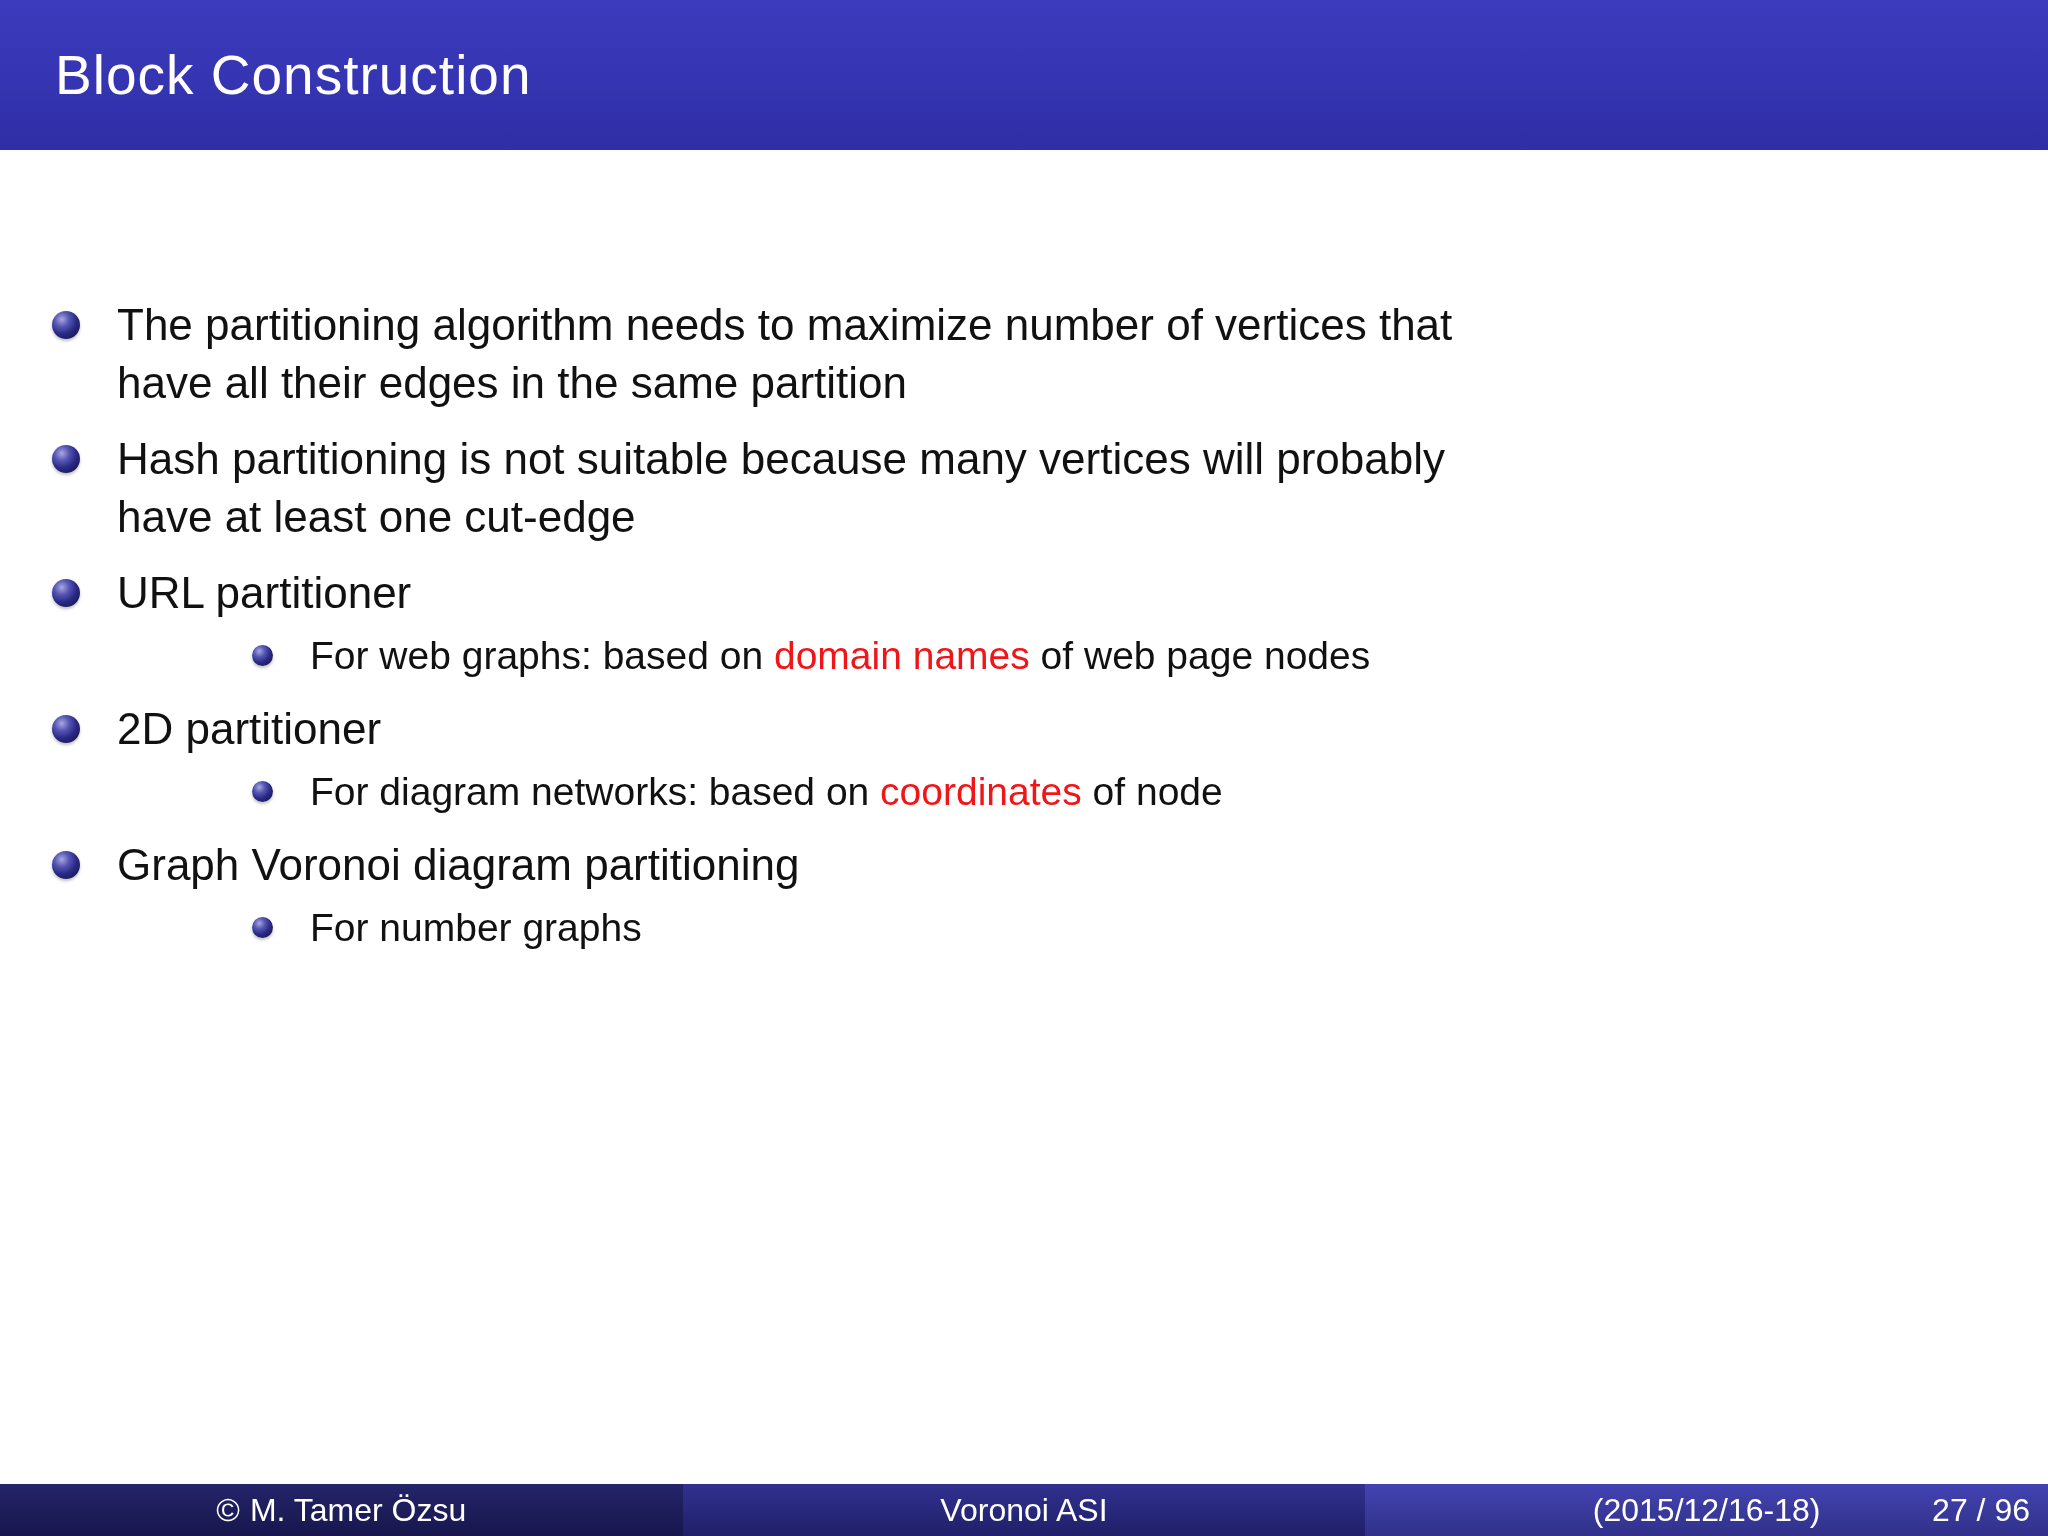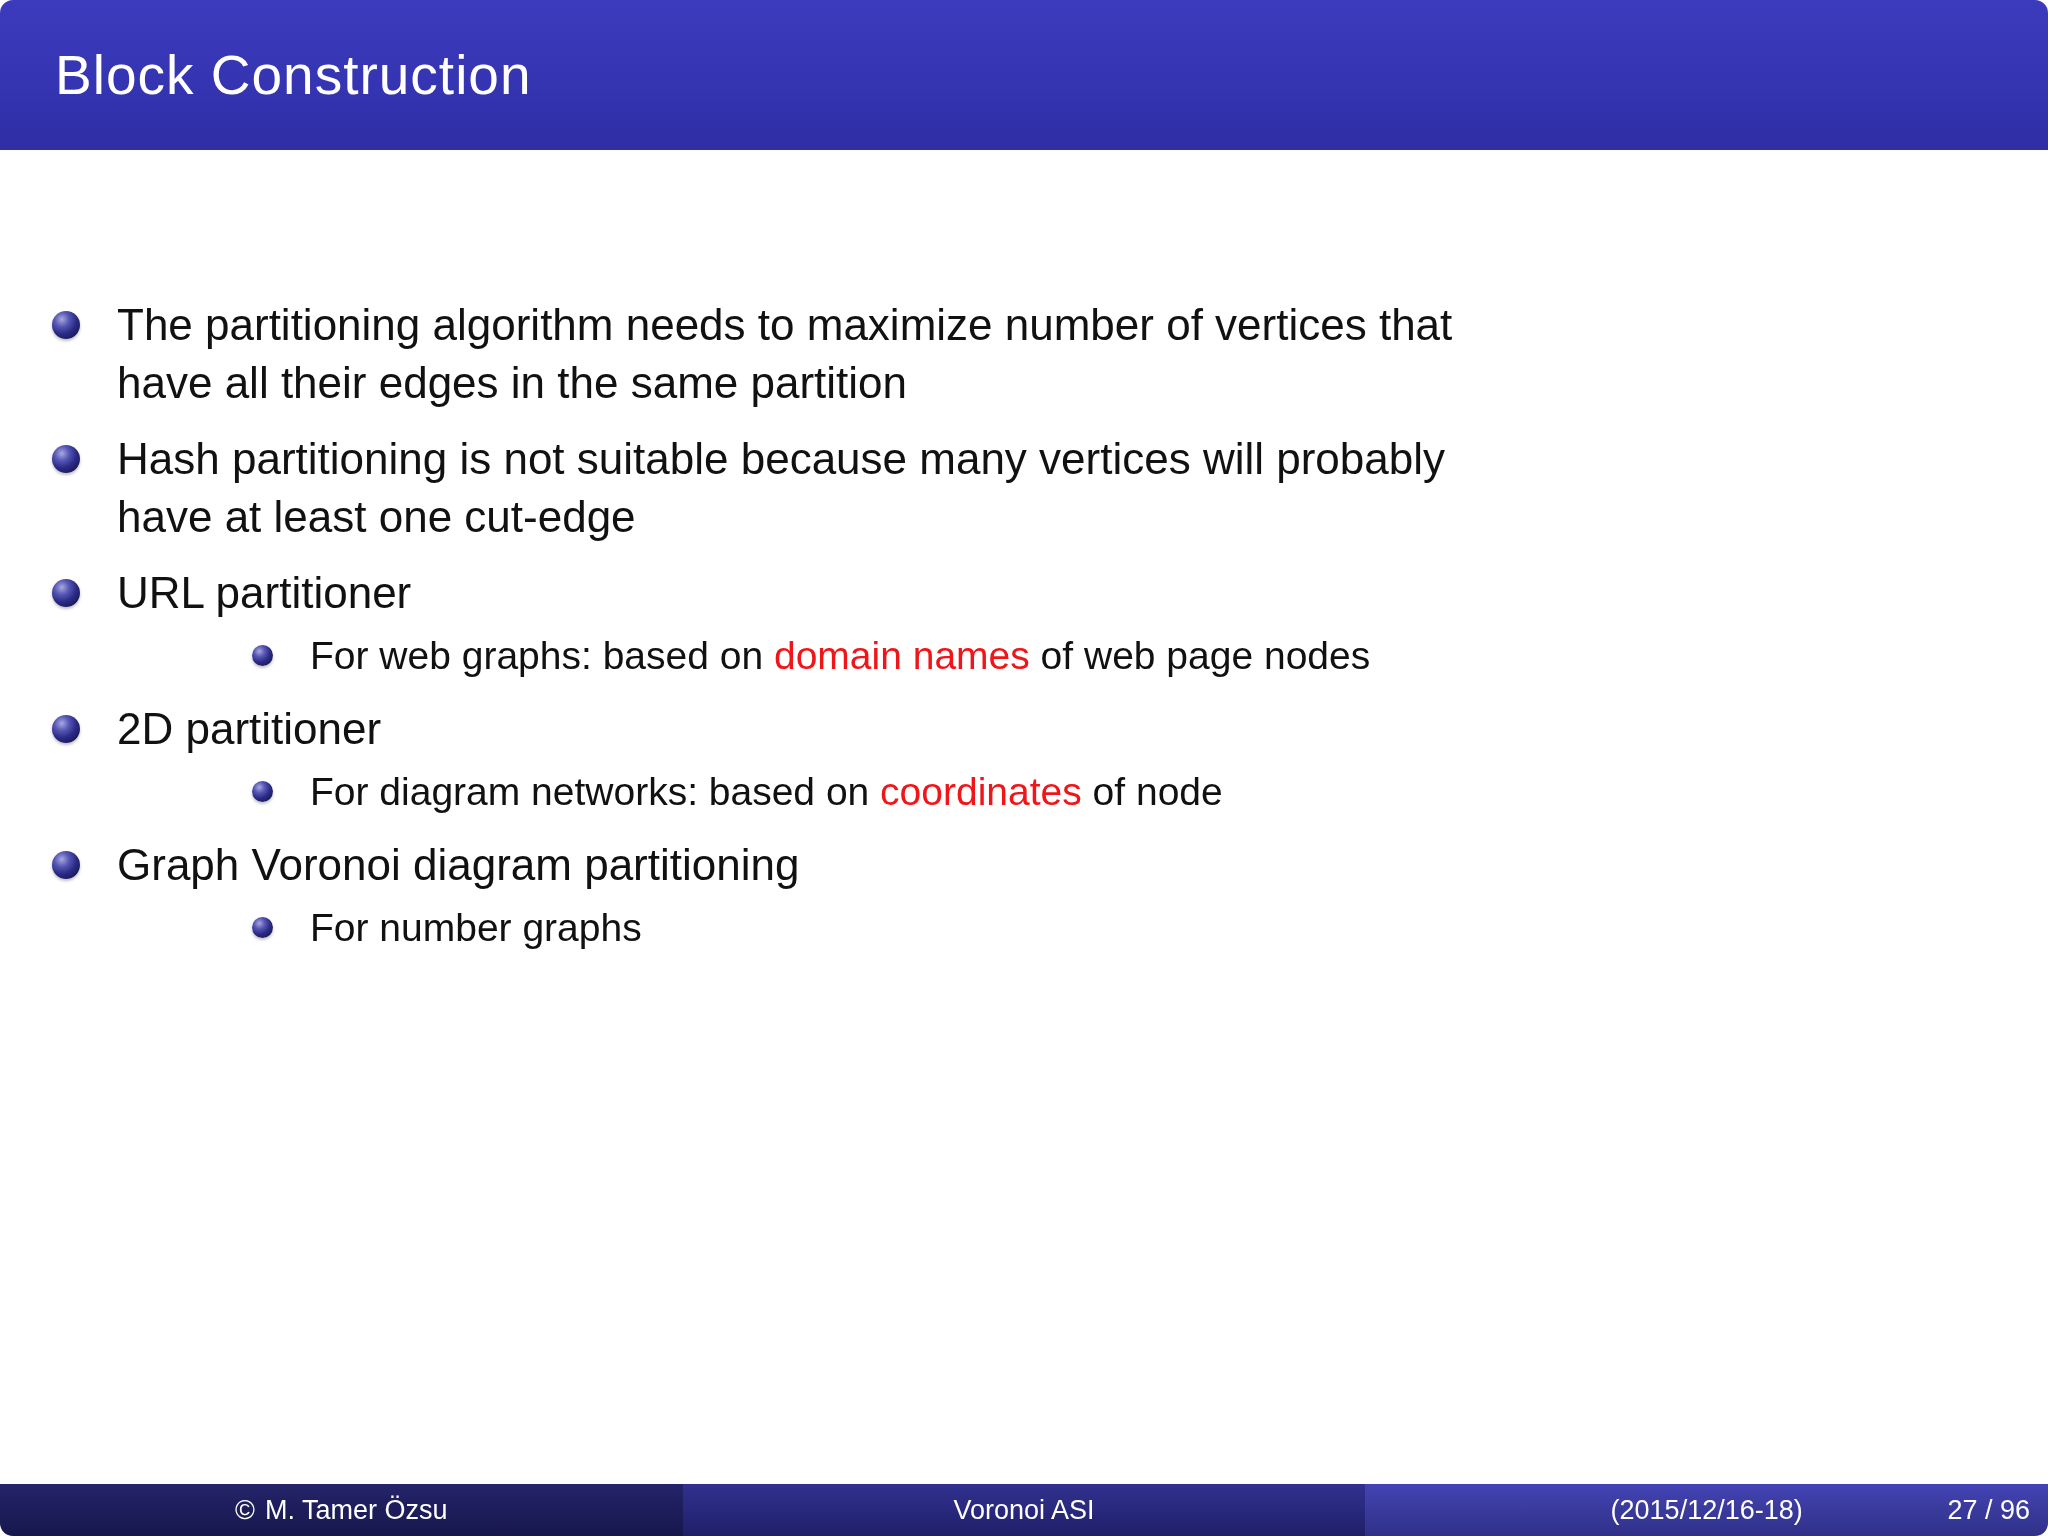--- a/index.html
+++ b/index.html
@@ -2,21 +2,20 @@
 <html style="--header-blue: #3534b2; --header-blue-light: #3c3bbd; --header-blue-dark: #2f2ea5; --accent-red: #f01519; --foot-left: #1e1e5c; --foot-mid: #29297f; --foot-right: #3b3b9e;"><head>
 <meta charset="utf-8">
 <style>
   html,body{margin:0;padding:0;background:#ffffff;}
   .slide{
     position:relative;
     width:2048px;height:1536px;
     background:#ffffff;
     font-family:"Liberation Sans", sans-serif;
     overflow:hidden;
-    border-radius:13px;
   }
   
   .frametitle{
     position:absolute;top:0;left:0;right:0;height:150px;
     background:linear-gradient(180deg, var(--header-blue-light) 0%, var(--header-blue) 55%, var(--header-blue-dark) 100%);
     display:flex;align-items:center;
   }
   .frametitle .title{
     color:#ffffff;
     font-size:55px;
@@ -38,21 +37,21 @@
     flex:none;border-radius:50%;
     background:radial-gradient(circle at 35% 30%, #a8a8e0 0%, #5555b4 28%, #2a2a85 55%, #10103f 95%);
     box-shadow:0 2px 3px rgba(0,0,0,0.25);
   }
   .lvl1 .ball{width:28px;height:28px;margin-top:15px;margin-right:37px;}
   .lvl2 .ball{width:21px;height:21px;margin-top:15px;margin-right:37px;}
   .red{color:var(--accent-red);}
   
   .footline{
     position:absolute;left:0;right:0;bottom:0;height:52px;
-    display:flex;color:#ffffff;font-size:27px;line-height:52px;
+    display:flex;color:#ffffff;font-size:32px;line-height:52px;
   }
   .foot-seg{flex:0 0 33.3333%;height:100%;}
   .foot-left{
     background:linear-gradient(180deg,#24246a 0%, var(--foot-left) 45%, #17174e 100%);
     text-align:center;
   }
   .foot-mid{
     background:linear-gradient(180deg,#31318f 0%, var(--foot-mid) 45%, #1f1f68 100%);
     text-align:center;
   }

